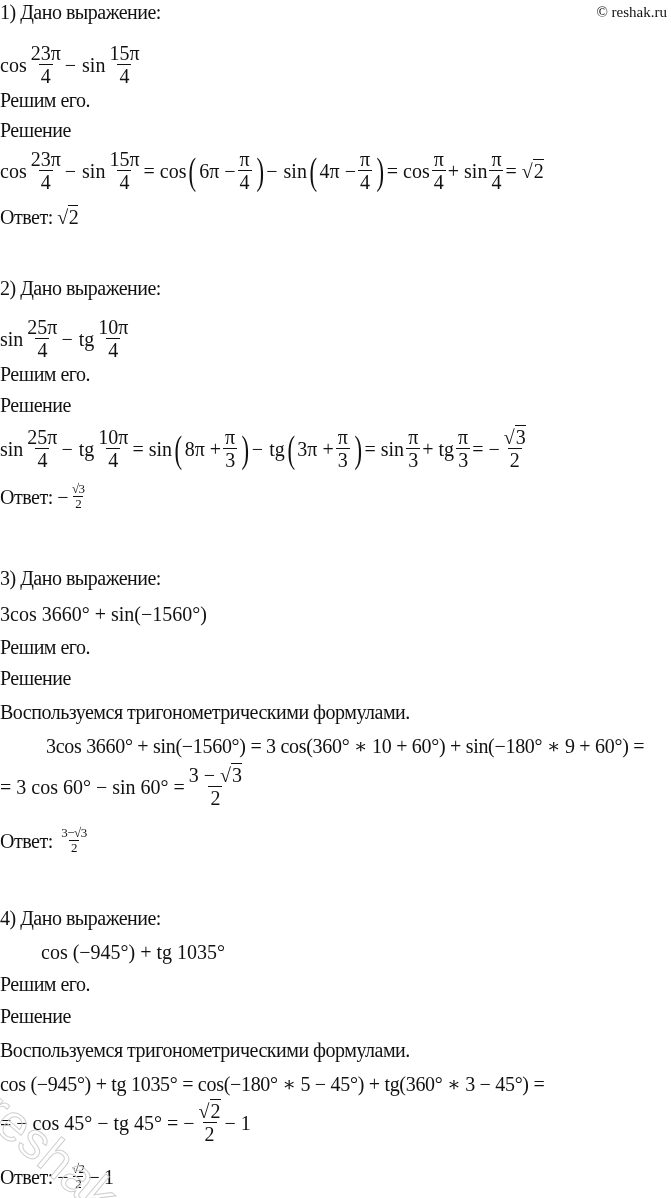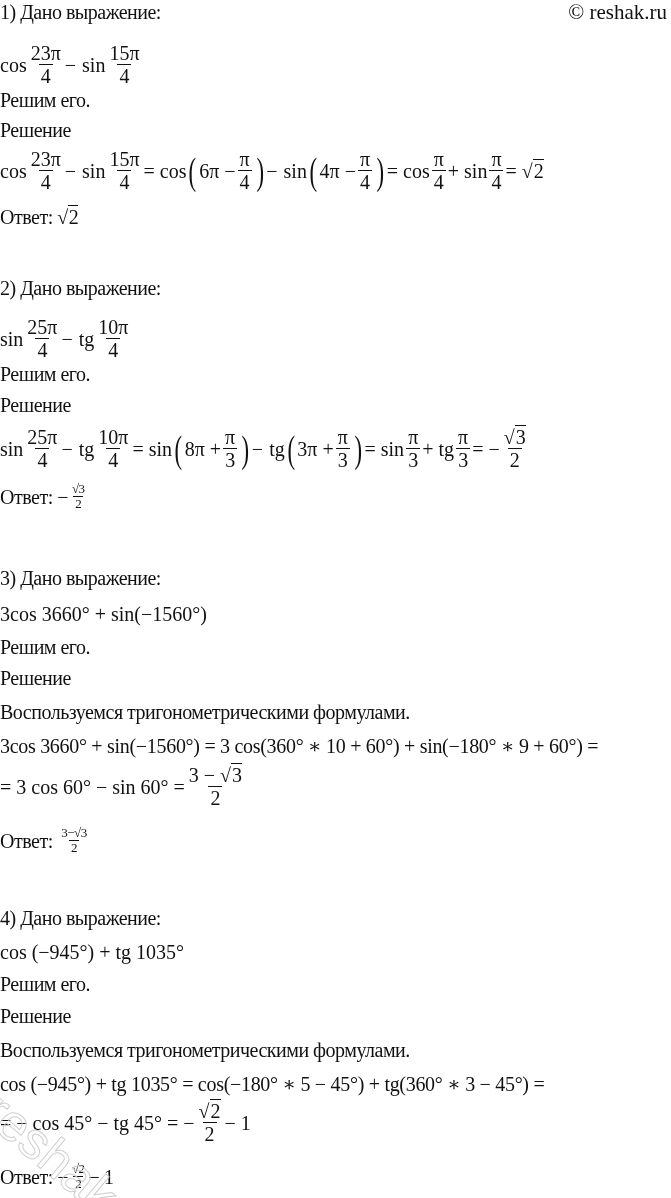--- a/index.html
+++ b/index.html
@@ -2,21 +2,21 @@
 <html><head>
 <meta charset="utf-8">
 <style>
   html, body { margin:0; padding:0; background:#ffffff; }
   body {
     width:671px; height:1198px; position:relative; overflow:hidden;
     font-family: "Liberation Serif", "DejaVu Serif", serif;
     color:#111; font-size:20px;
   }
   .copyright {
-    position:absolute; top:0; right:4px; font-size:21px;
+    position:absolute; top:0; right:4px; font-size:15px;
     font-family:"Liberation Serif", serif; color:#111; line-height:24px;margin-left:9px;
   }
   .line { position:absolute; left:0; white-space:nowrap; line-height:24px; }
   .cond { letter-spacing:-0.5px; }
   .math { font-family:"Liberation Serif", serif; display:inline-flex; align-items:center; }
   .frac { display:inline-flex; flex-direction:column; align-items:center; vertical-align:middle; margin:0 2px;font-family:Liberation Serif, serif; }
   .frac .num { line-height:22px; padding:0 2px; }
   .frac .den { line-height:22px; border-top:1.5px solid #111; padding:0 2px; }
   .frac.small { font-size:13px; }
   .frac.small .num, .frac.small .den { line-height:14px; }
@@ -112,37 +112,37 @@
       <span class="num">√3</span>
       <span class="den">2</span>
     </span>
 </div>
 
 <div class="line cond" style="top:566px;text-align:right;"><span>3)</span> <span>Дано выражение:</span></div>
 <div class="line" style="top:602px;">3cos 3660° +  sin(−1560°)</div>
 <div class="line cond" style="top:635px;">Решим его.</div>
 <div class="line cond" style="top:666px;">Решение</div>
 <div class="line cond" style="top:700px;">Воспользуемся тригонометрическими формулами.</div>
-<div class="line" style="top:734px; letter-spacing:-0.3px;">3cos 3660° +  sin(−1560°) = 3 cos(360° ∗ 10 + 60°) +  sin(−180° ∗ 9 + 60°) =</div>
+<div class="line" style="top:734px; letter-spacing:-0.3px;padding-left:46px;">3cos 3660° +  sin(−1560°) = 3 cos(360° ∗ 10 + 60°) +  sin(−180° ∗ 9 + 60°) =</div>
 <div class="line math" style="top:764px;">
   <span>= 3 cos 60° − sin 60° =</span>
     <span class="frac">
       <span class="num">3 − √<span class="sqrt"><span class="rad">3</span></span></span>
       <span class="den">2</span>
     </span>
 </div>
 <div class="line math cond" style="top:826px;">
   <span>Ответ:</span>&nbsp;<span class="frac small">
       <span class="num">3−√3</span>
       <span class="den">2</span>
     </span>
 </div>
 
 <div class="line cond" style="top:906px;"><span>4)</span> <span>Дано выражение:</span></div>
-<div class="line" style="top:940px;">cos (−945°) +  tg  1035°</div>
+<div class="line" style="top:940px;padding-left:41px;">cos (−945°) +  tg  1035°</div>
 <div class="line cond" style="top:972px;">Решим его.</div>
 <div class="line cond" style="top:1004px;">Решение</div>
 <div class="line cond" style="top:1038px;">Воспользуемся тригонометрическими формулами.</div>
 <div class="line" style="top:1072px; letter-spacing:-0.3px;">cos (−945°) +  tg  1035° = cos(−180° ∗ 5 − 45°) +  tg(360° ∗ 3 − 45°) =</div>
 <div class="line math" style="top:1100px;justify-content:space-between;">
   <span>= − cos 45° − tg 45° = −</span>
     <span class="frac">
       <span class="num">√<span class="sqrt"><span class="rad">2</span></span></span>
       <span class="den">2</span>
     </span>

